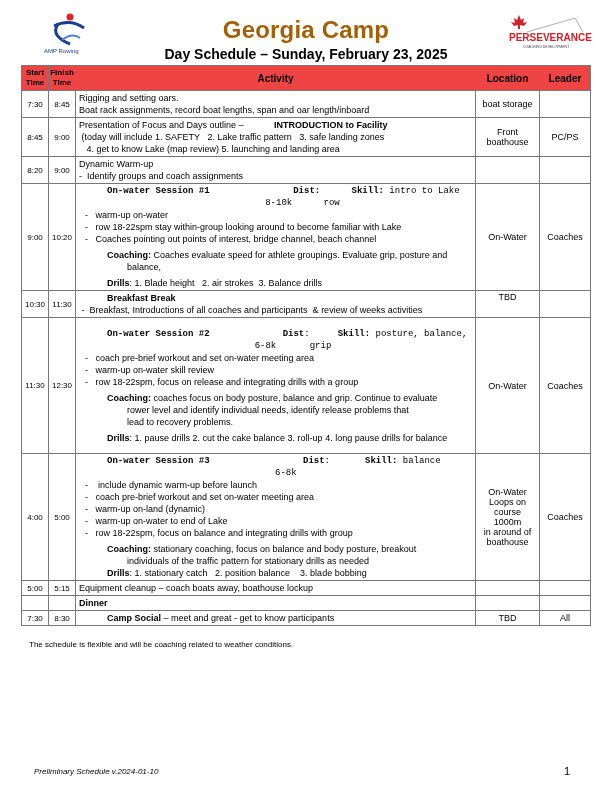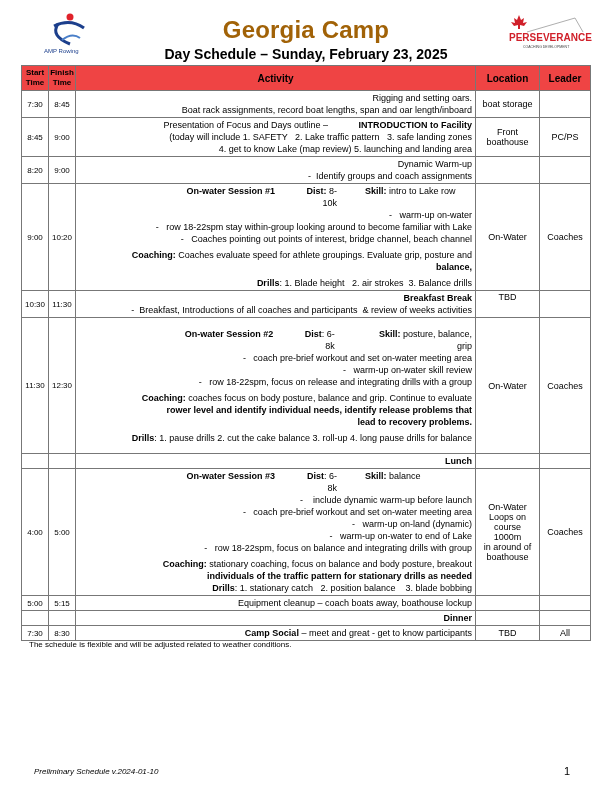--- a/index.html
+++ b/index.html
@@ -11,26 +11,26 @@
            font-size: 24px; font-weight: bold; color: #a16207; letter-spacing: 0.2px; }
   .subtitle { position: absolute; left: 0; right: 0; top: 46px; text-align: center;
               font-size: 14px; font-weight: bold; color: #000; }
   table.sched { position: absolute; left: 21px; top: 65px; width: 569px;
                 border-collapse: collapse; font-size: 9px; table-layout: fixed; }
   table.sched td, table.sched th { border: 1px solid #777; padding: 1px 3px; vertical-align: middle; }
   table.sched th { background: #ef4444; font-weight: bold; font-size: 10px; text-align: center; }
   table.sched th.small { font-size: 8px; line-height: 10px; padding: 1px 1px; }
   td.time { text-align: center; font-size: 8px; }
   td.loc, td.lead { text-align: center; }
-  td.act { line-height: 12px; text-align: right; }
+  td.act { line-height: 12px; }
   .b { font-weight: bold; padding-left: 28px; }
   .bullet { padding-left: 6px; }
-  .indent { padding-left: 48px; font-weight: bold; }
+  .indent { padding-left: 48px; }
   .gap { margin-top: 4px; }
-  .sess-head { display: flex; }
+  .sess-head { display: flex; font-family: Liberation Mono, monospace; }
   .sess-head .s1 { width: 168px; }
   .sess-head .s2 { width: 62px; }
   .footnote { position: absolute; left: 29px; top: 640px; font-size: 8px; }
   .footer-left { position: absolute; left: 34px; top: 767px; font-size: 8px; font-style: italic; }
   .footer-right { position: absolute; left: 564px; top: 765px; font-size: 11px; }
 </style>
 </head>
 <body>
 
 <div class="logo-left">
@@ -153,27 +153,20 @@
         <div class="bullet" style="white-space:pre;">-   row 18-22spm, focus on release and integrating drills with a group</div>
         <div class="gap"><span class="b">Coaching:</span><span> coaches focus on body posture, balance  and grip. Continue to evaluate</span></div>
         <div class="indent">rower level and identify individual needs, identify release problems that</div>
         <div class="indent">lead to recovery problems.</div>
         <div class="gap"><span class="b">Drills</span><span>: 1. pause drills   2. cut the cake balance  3. roll-up  4. long pause drills for balance</span></div>
       </td>
       <td class="loc">On-Water</td>
       <td class="lead">Coaches</td>
     </tr>
 
-    <tr style="height:13px;">
-      <td class="time"></td>
-      <td class="time"></td>
-      <td class="act b">Lunch</td>
-      <td class="loc"></td>
-      <td class="lead"></td>
-    </tr>
 
     <tr style="height:126px;">
       <td class="time">4:00</td>
       <td class="time">5:00</td>
       <td class="act">
         <div class="sess-head">
           <span class="s1 b">On-water Session #3</span>
           <span class="s2"><span class="b">Dist</span><span>: 6-8k</span></span>
           <span><span class="b">Skill:</span><span> balance</span></span>
         </div>
@@ -216,15 +209,15 @@
     <tr style="height:13px;">
       <td class="time">7:30</td>
       <td class="time">8:30</td>
       <td class="act"><span class="b">Camp Social</span><span> – meet and great - get to know participants</span></td>
       <td class="loc">TBD</td>
       <td class="lead">All</td>
     </tr>
   </tbody>
 </table>
 
-<div class="footnote">The schedule is flexible and will be adjusted related to weather conditions.</div>
+<div class="footnote">The schedule is flexible and will be coaching related to weather conditions.</div>
 <div class="footer-left">Preliminary Schedule v.2024-01-10</div>
 <div class="footer-right">1</div>
 
 </body></html>

